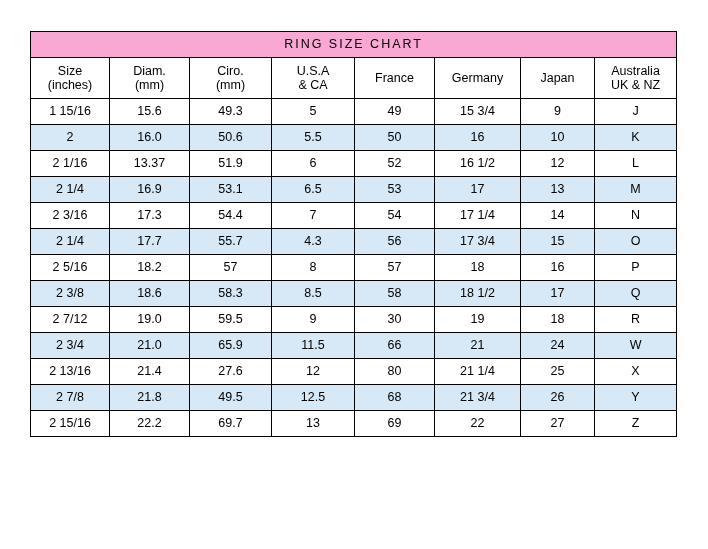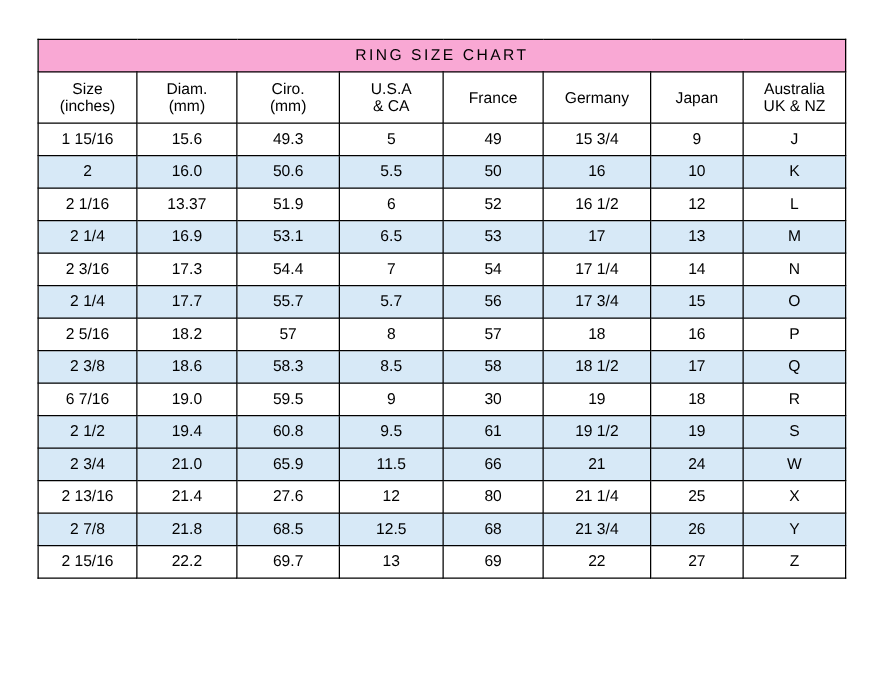--- a/index.html
+++ b/index.html
@@ -174,21 +174,21 @@
             <td>7</td>
             <td>54</td>
             <td>17 1/4</td>
             <td>14</td>
             <td>N</td>
           </tr>
           <tr class="shade">
             <td>2 1/4</td>
             <td>17.7</td>
             <td>55.7</td>
-            <td>5.7</td>
+            <td>4.3</td>
             <td>56</td>
             <td>17 3/4</td>
             <td>15</td>
             <td>O</td>
           </tr>
           <tr class="plain">
             <td>2 5/16</td>
             <td>18.2</td>
             <td>57</td>
             <td>8</td>
@@ -201,38 +201,28 @@
             <td>2 3/8</td>
             <td>18.6</td>
             <td>58.3</td>
             <td>8.5</td>
             <td>58</td>
             <td>18 1/2</td>
             <td>17</td>
             <td>Q</td>
           </tr>
           <tr class="plain">
-            <td>6 7/16</td>
+            <td>2 7/12</td>
             <td>19.0</td>
             <td>59.5</td>
             <td>9</td>
             <td>30</td>
             <td>19</td>
             <td>18</td>
             <td>R</td>
-          </tr>
-          <tr class="shade">
-            <td>2 1/2</td>
-            <td>19.4</td>
-            <td>60.8</td>
-            <td>9.5</td>
-            <td>61</td>
-            <td>19 1/2</td>
-            <td>19</td>
-            <td>S</td>
           </tr>
           <tr class="shade">
             <td>2 3/4</td>
             <td>21.0</td>
             <td>65.9</td>
             <td>11.5</td>
             <td>66</td>
             <td>21</td>
             <td>24</td>
             <td>W</td>
@@ -243,21 +233,21 @@
             <td>27.6</td>
             <td>12</td>
             <td>80</td>
             <td>21 1/4</td>
             <td>25</td>
             <td>X</td>
           </tr>
           <tr class="shade">
             <td>2 7/8</td>
             <td>21.8</td>
-            <td>68.5</td>
+            <td>49.5</td>
             <td>12.5</td>
             <td>68</td>
             <td>21 3/4</td>
             <td>26</td>
             <td>Y</td>
           </tr>
           <tr class="plain">
             <td>2 15/16</td>
             <td>22.2</td>
             <td>69.7</td>

